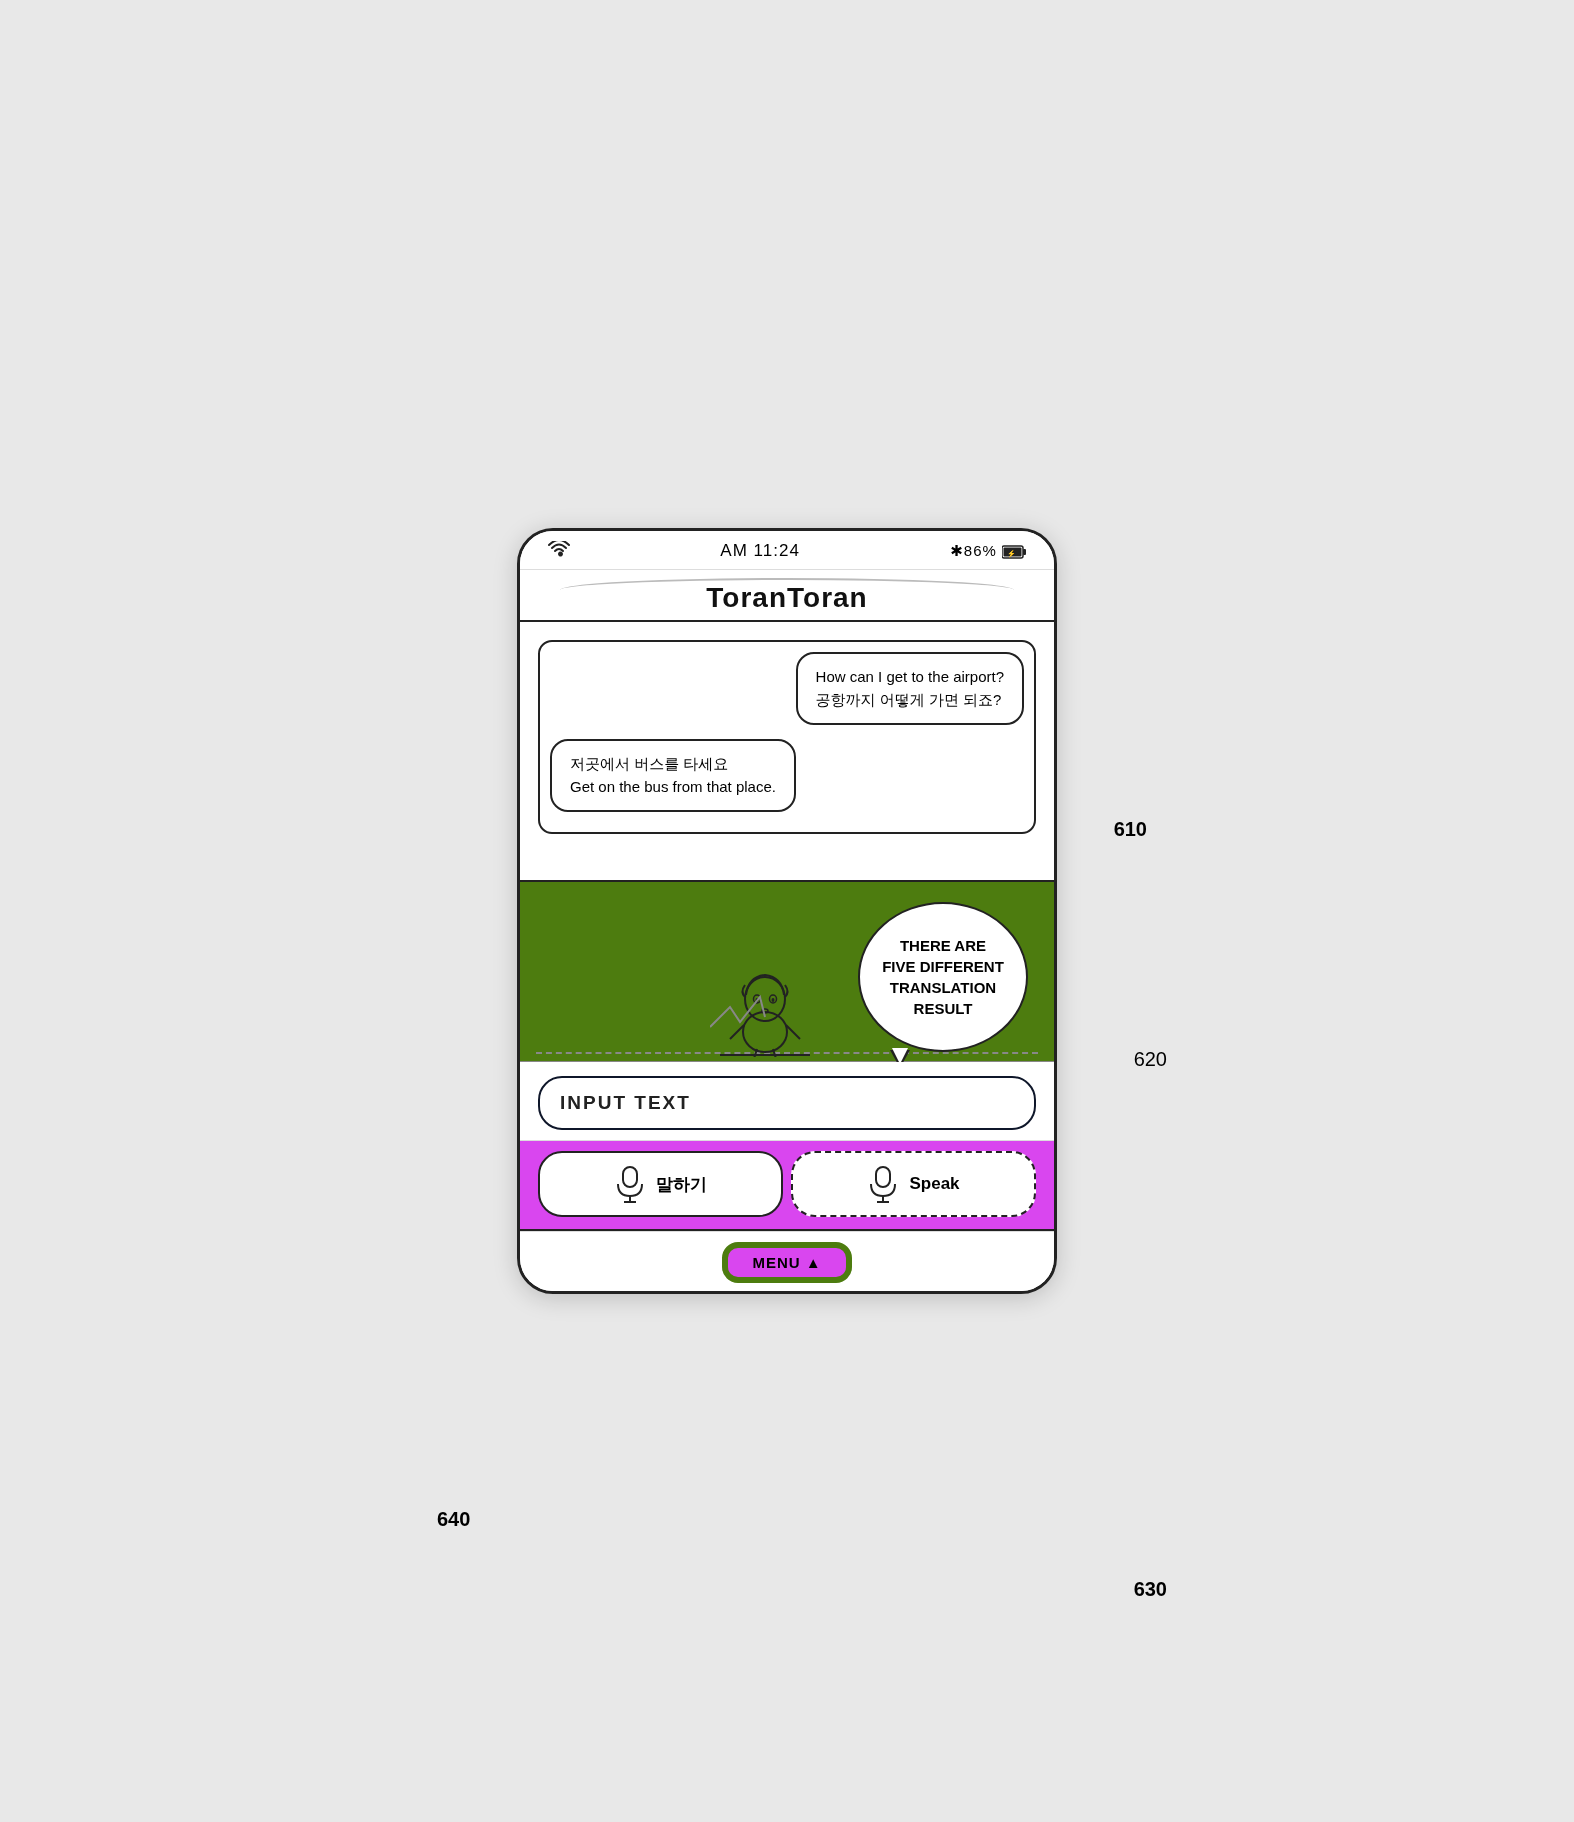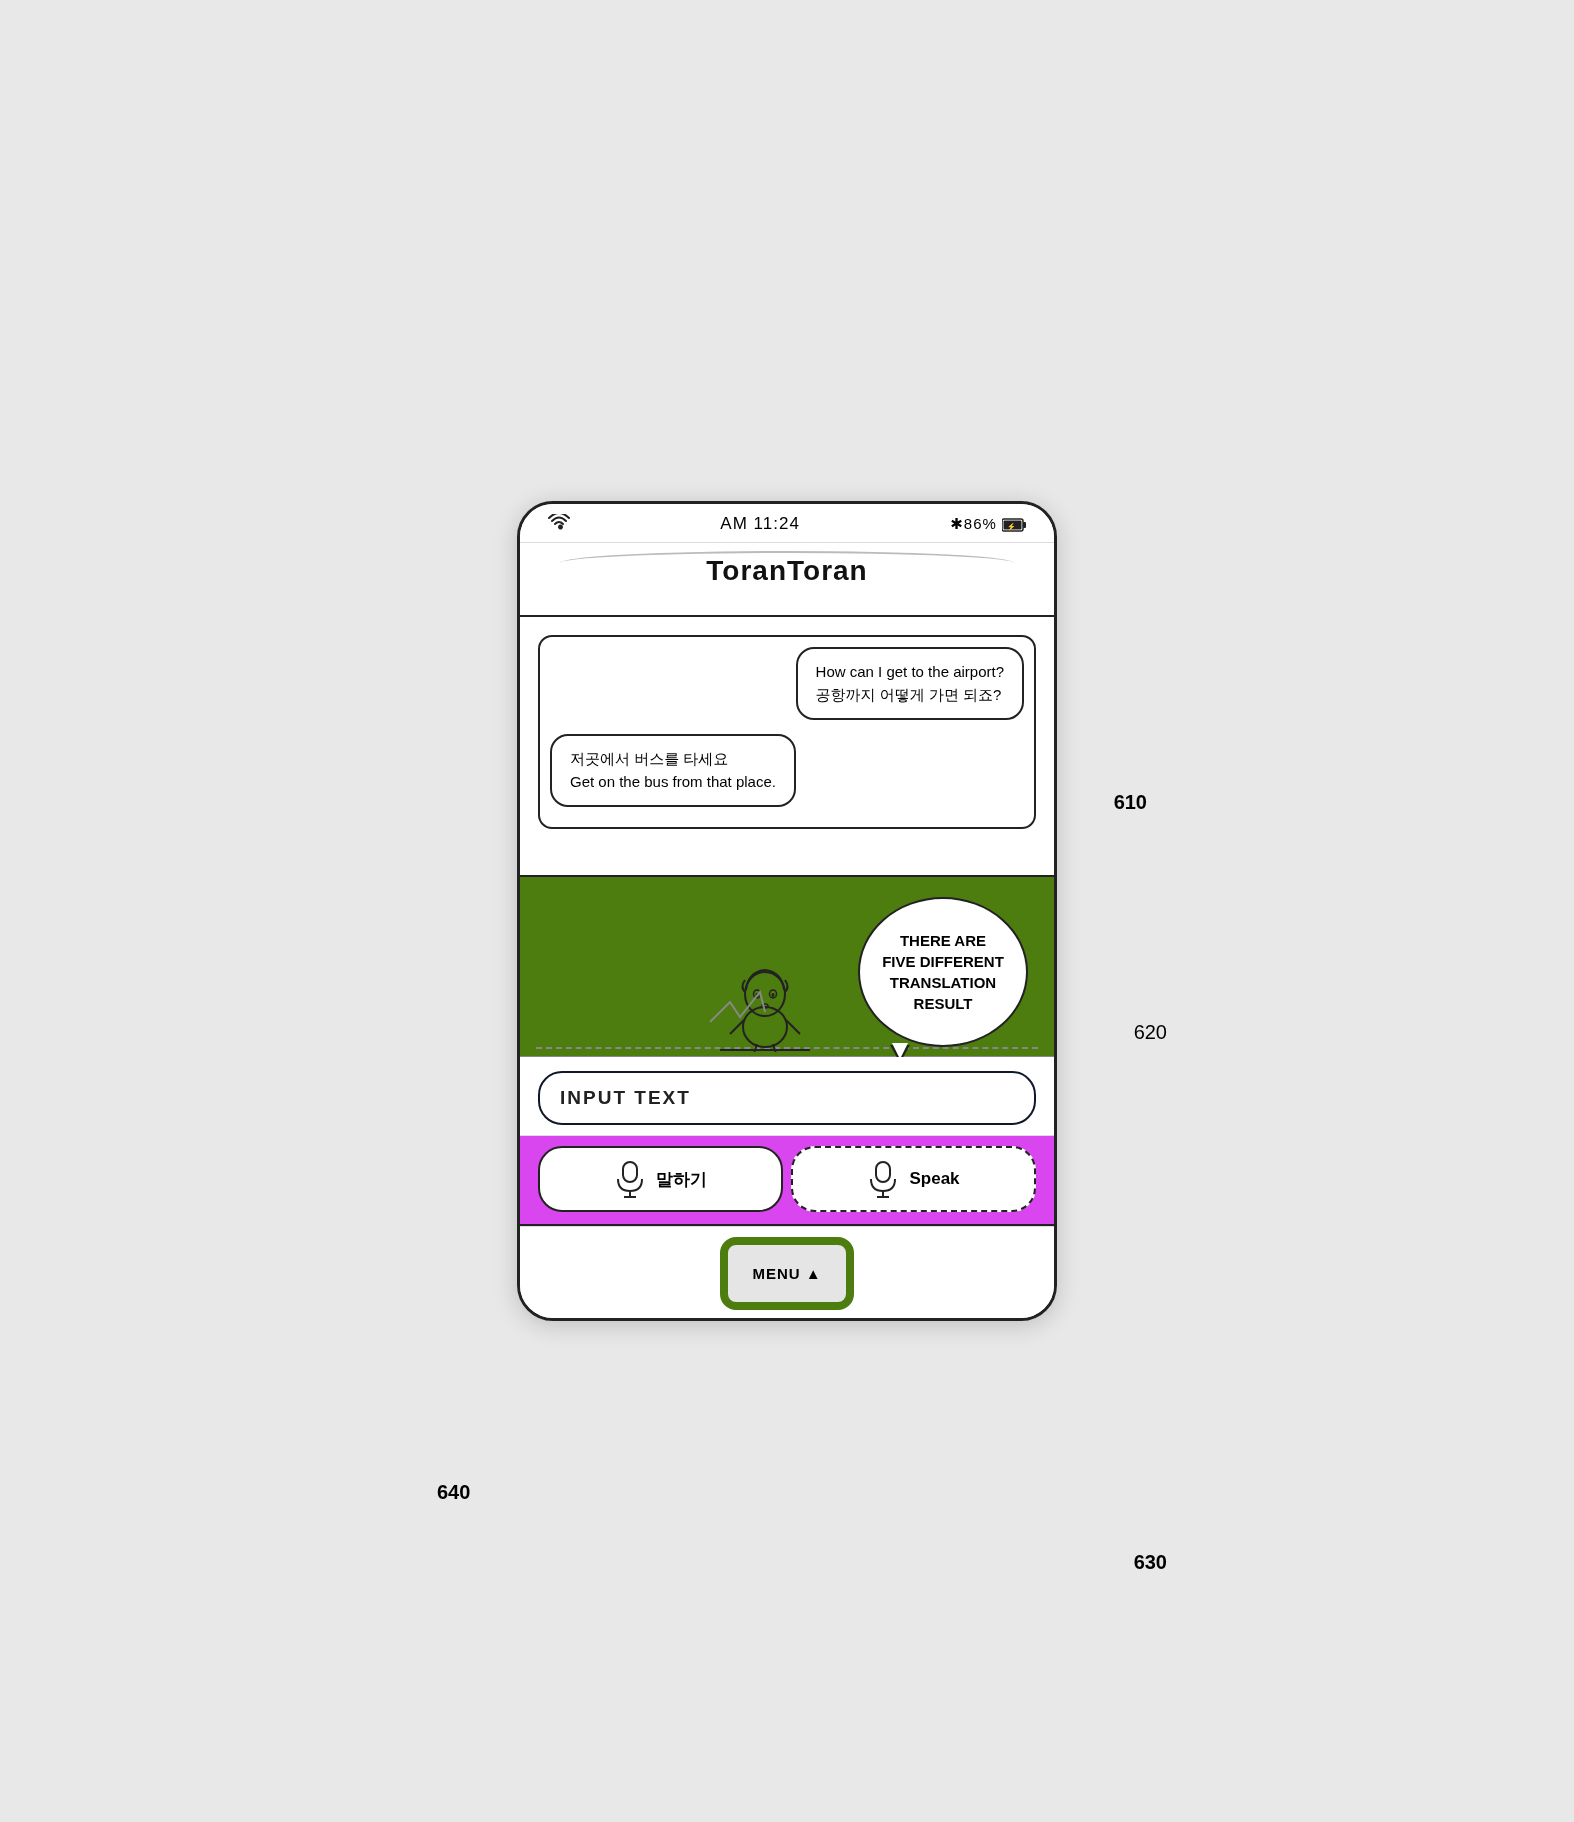--- a/index.html
+++ b/index.html
@@ -37,21 +37,21 @@
       border-bottom: 1.5px solid #ddd;
     }
     .status-bar .wifi-icon { font-size: 16px; }
     .status-bar .time { font-size: 17px; font-weight: 500; letter-spacing: 1px; }
     .status-bar .battery { font-size: 15px; letter-spacing: 1px; }
 
     
     .title-bar {
       background: #fff;
       text-align: center;
-      padding: 12px 0 28px 0;
+      padding: 12px 0 6px 0;
       border-bottom: 2px solid #222;
       position: relative;
     }
     .title-bar h1 {
       font-size: 28px;
       font-weight: 900;
       letter-spacing: 1px;
       color: #111;
     }
     
@@ -239,27 +239,27 @@
     }
 
     
     .menu-bar {
       background: #fff;
       text-align: center;
       padding: 10px 0 8px 0;
       border-top: 1.5px solid #ddd;
     }
     .menu-btn {
-      border: 8px solid #4d7c0f;
+      border: 6px solid #4d7c0f;
       border-radius: 16px;
-      padding: 20px 24px;
+      padding: 6px 24px;
       font-size: 15px;
       font-weight: 600;
       letter-spacing: 1px;
-      background: #e5e5e5;
+      background: #d946ef;
       cursor: pointer;
     }
   </style>
 </head>
 <body>
 
 <div class="outer-wrapper">
   <div class="phone-frame">
 
     <div class="status-bar">

